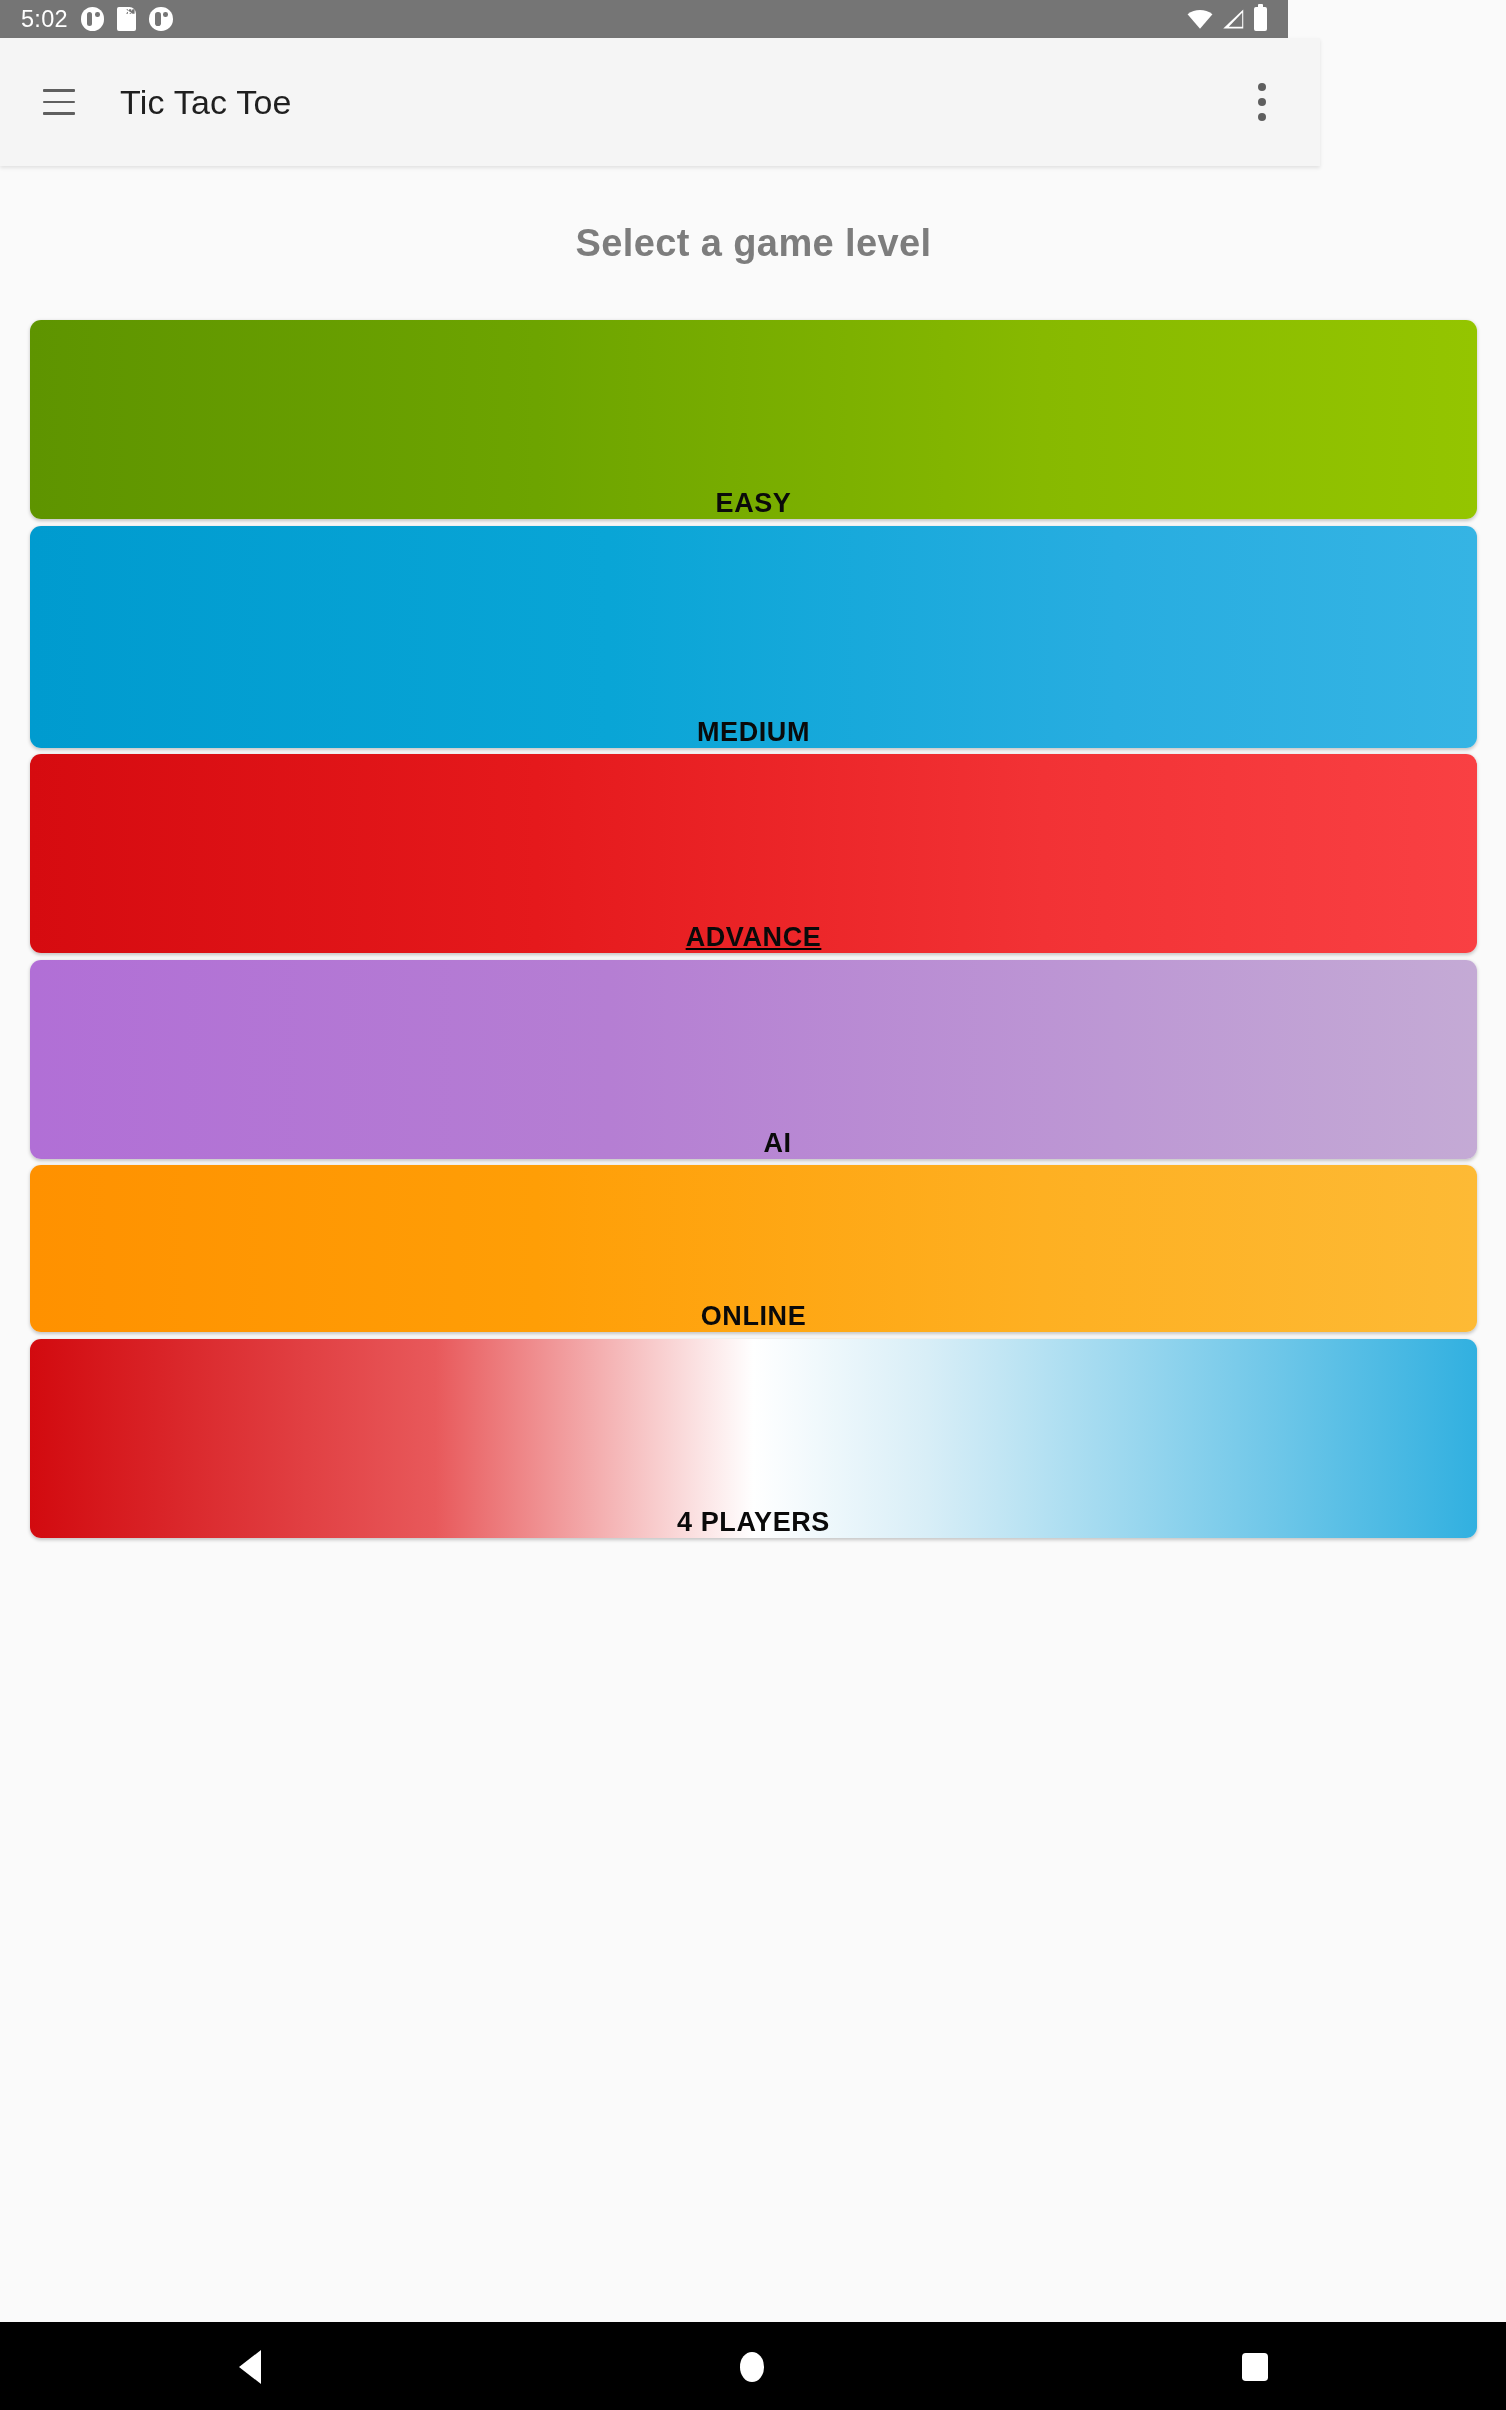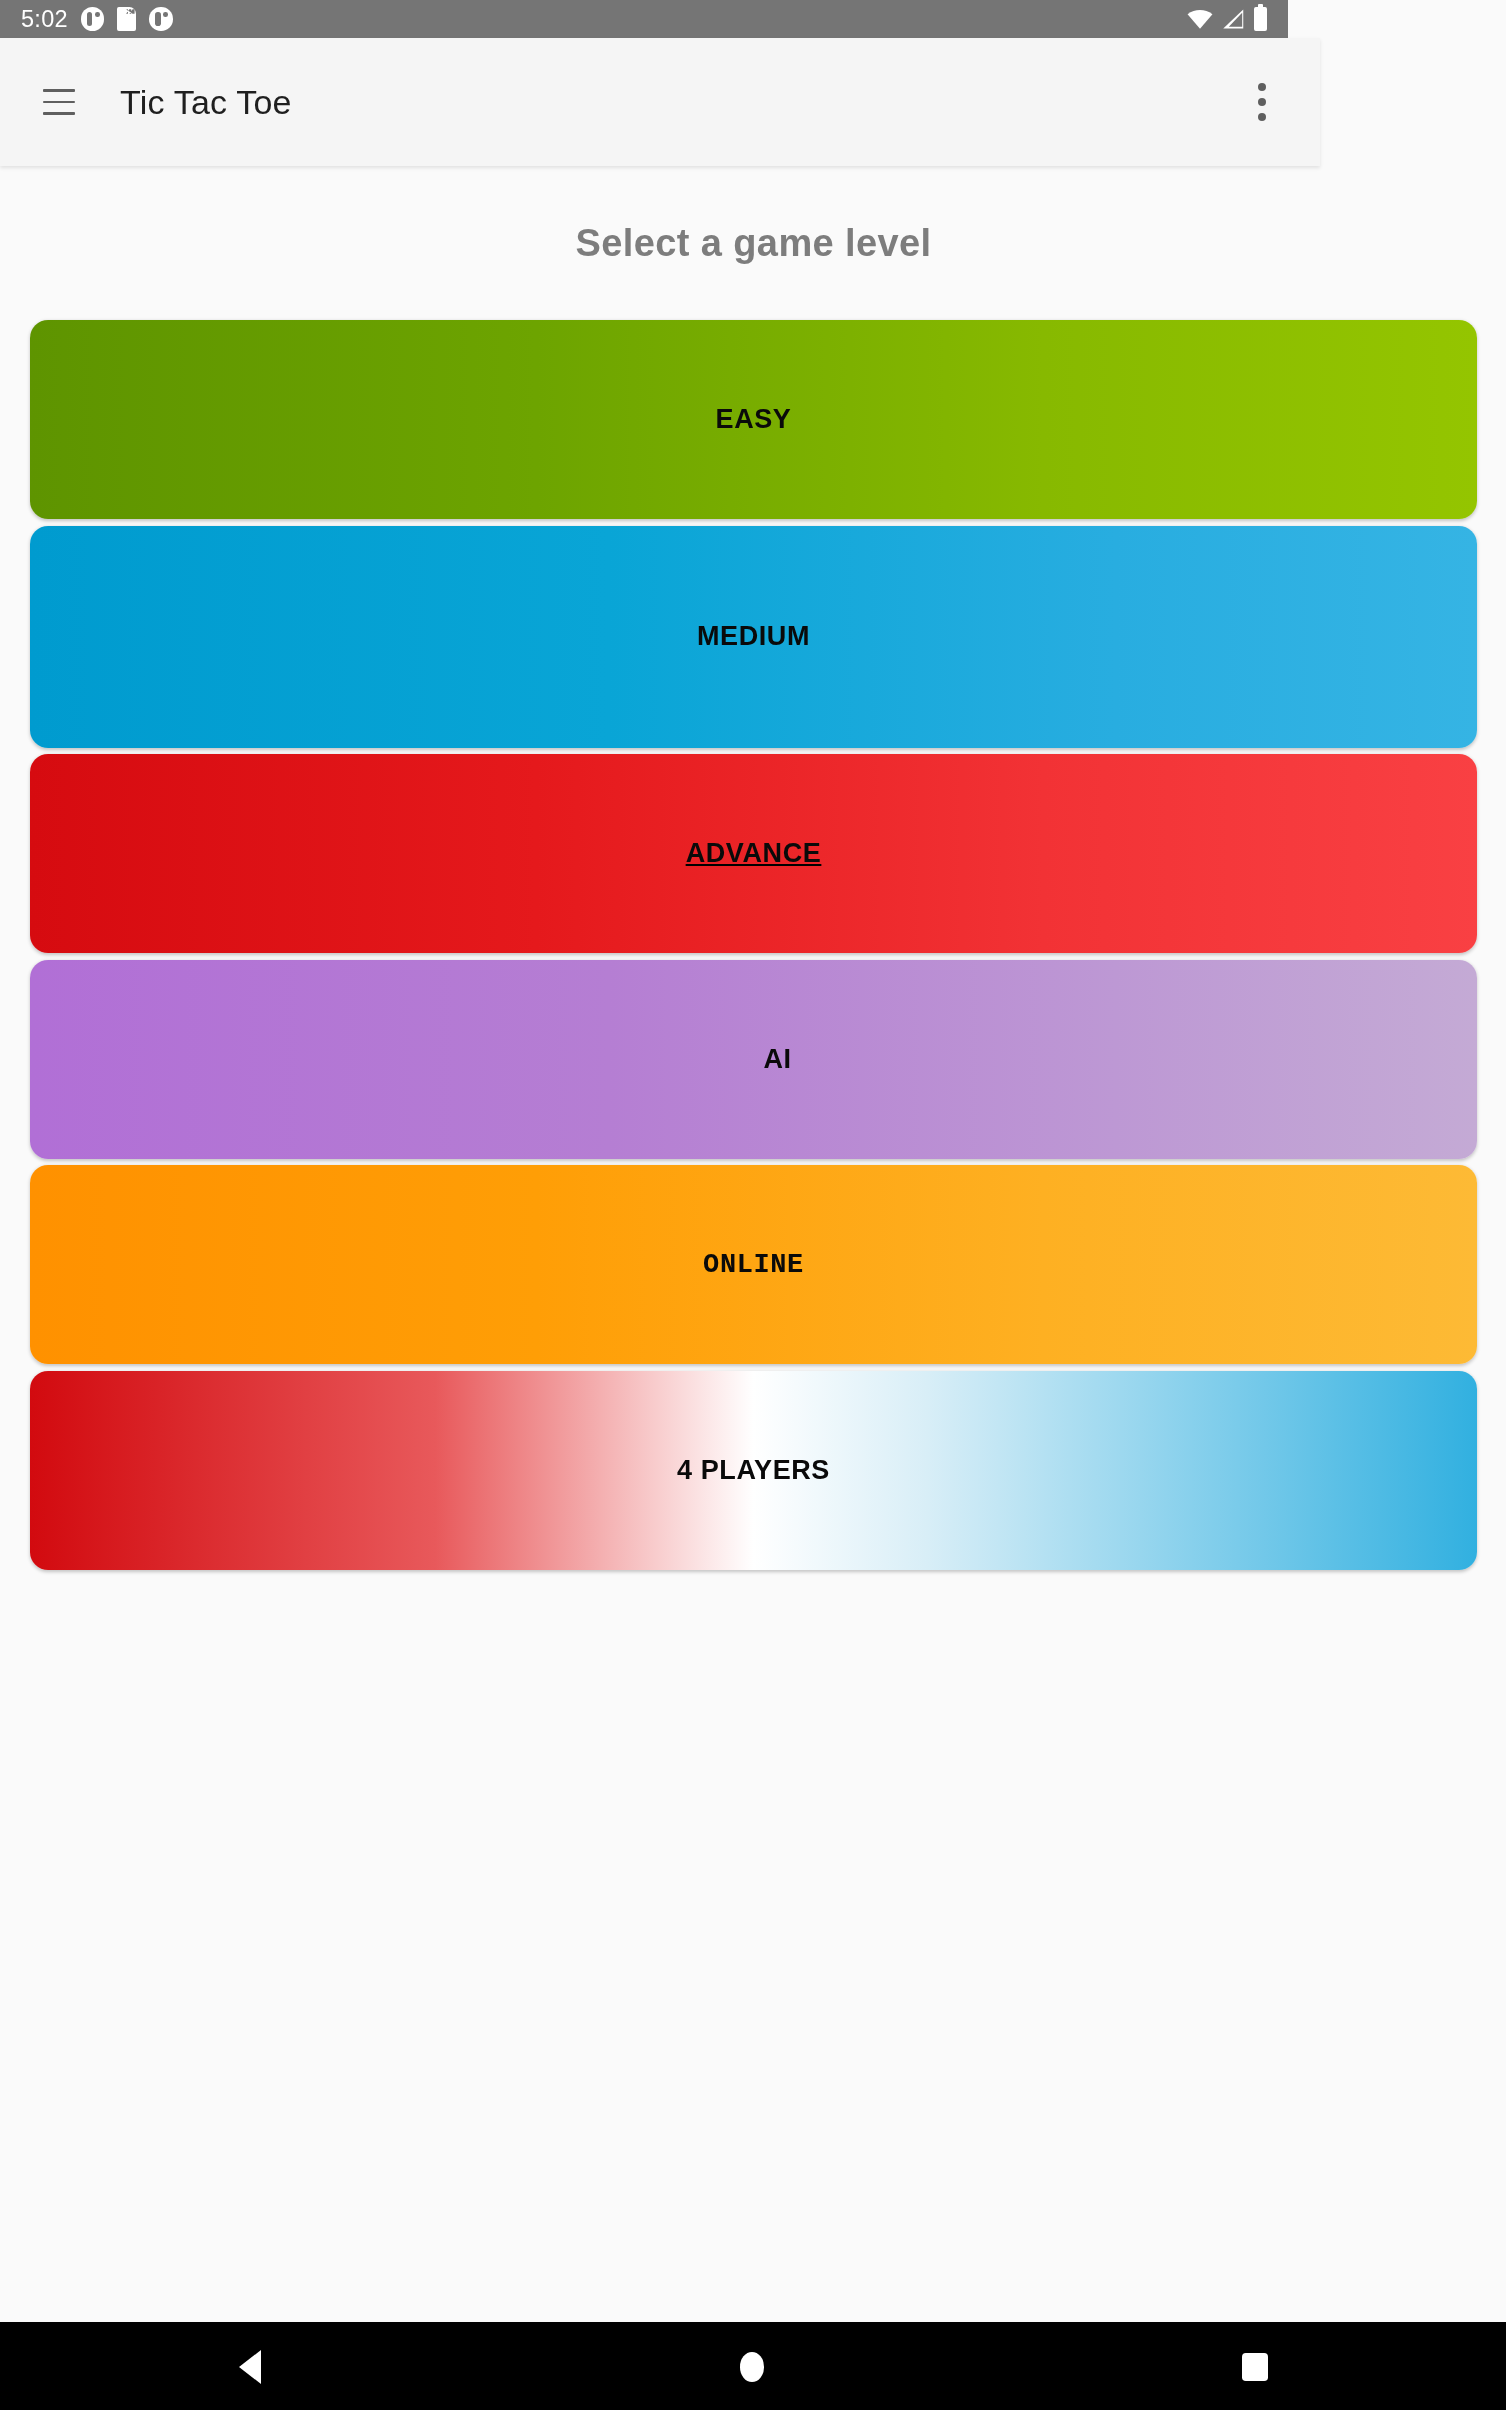--- a/index.html
+++ b/index.html
@@ -89,37 +89,37 @@
     text-align:center;
     font-size:38px; font-weight:bold; color:#7d7d7d;
     padding-top:56px; letter-spacing:0.4px;
   }
 
   .levels { margin-top:55px; padding:0 30px; }
 
   .level-card {
     position:relative;
     width:100%;
-    border-radius:18px;
+    border-radius:11px;
     box-shadow:0 1.9px 3.8px rgba(0,0,0,0.22);
-    display:flex; align-items:center; justify-content:center;
+    display:flex; align-items:flex-end; justify-content:center;
     margin-bottom:6.6px;
     cursor:pointer;
     overflow:hidden;
   }
   .level-label {
     font-size:27px; font-weight:bold; color:#0a0a0a;
     letter-spacing:0.6px;
   }
 
   .h-easy    { height:199px; }
   .h-medium  { height:222px; }
   .h-advance { height:199px;text-decoration:underline; }
   .h-ai      { height:199px; }
-  .h-online  { height:199px;font-family:Liberation Mono, monospace; }
+  .h-online  { height:167px; }
   .h-two     { height:199px; }
 
   .g-easy    { background:linear-gradient(to right, #5e9400 0%, #6da400 35%, #87b900 70%, #94c500 100%); }
   .g-medium  { background:linear-gradient(to right, #009bcf 0%, #09a5d6 40%, #28ade0 75%, #35b4e4 100%); }
   .g-advance { background:linear-gradient(to right, #d60b10 0%, #e5191c 35%, #f23235 70%, #f94043 100%); }
   .g-ai      { background:linear-gradient(to right, #b16fd6 0%, #b57ed3 40%, #bd98d4 75%, #c4aad5 100%);padding-left:48px; }
   .g-online  { background:linear-gradient(to right, #ff9100 0%, #ff9e06 35%, #feb022 70%, #fdba35 100%); }
   .g-two     { background:linear-gradient(to right, #d20a0f 0%, #e8595b 28%, #ffffff 50%, #d8eef7 62%, #31b0e0 100%); }
 
   

